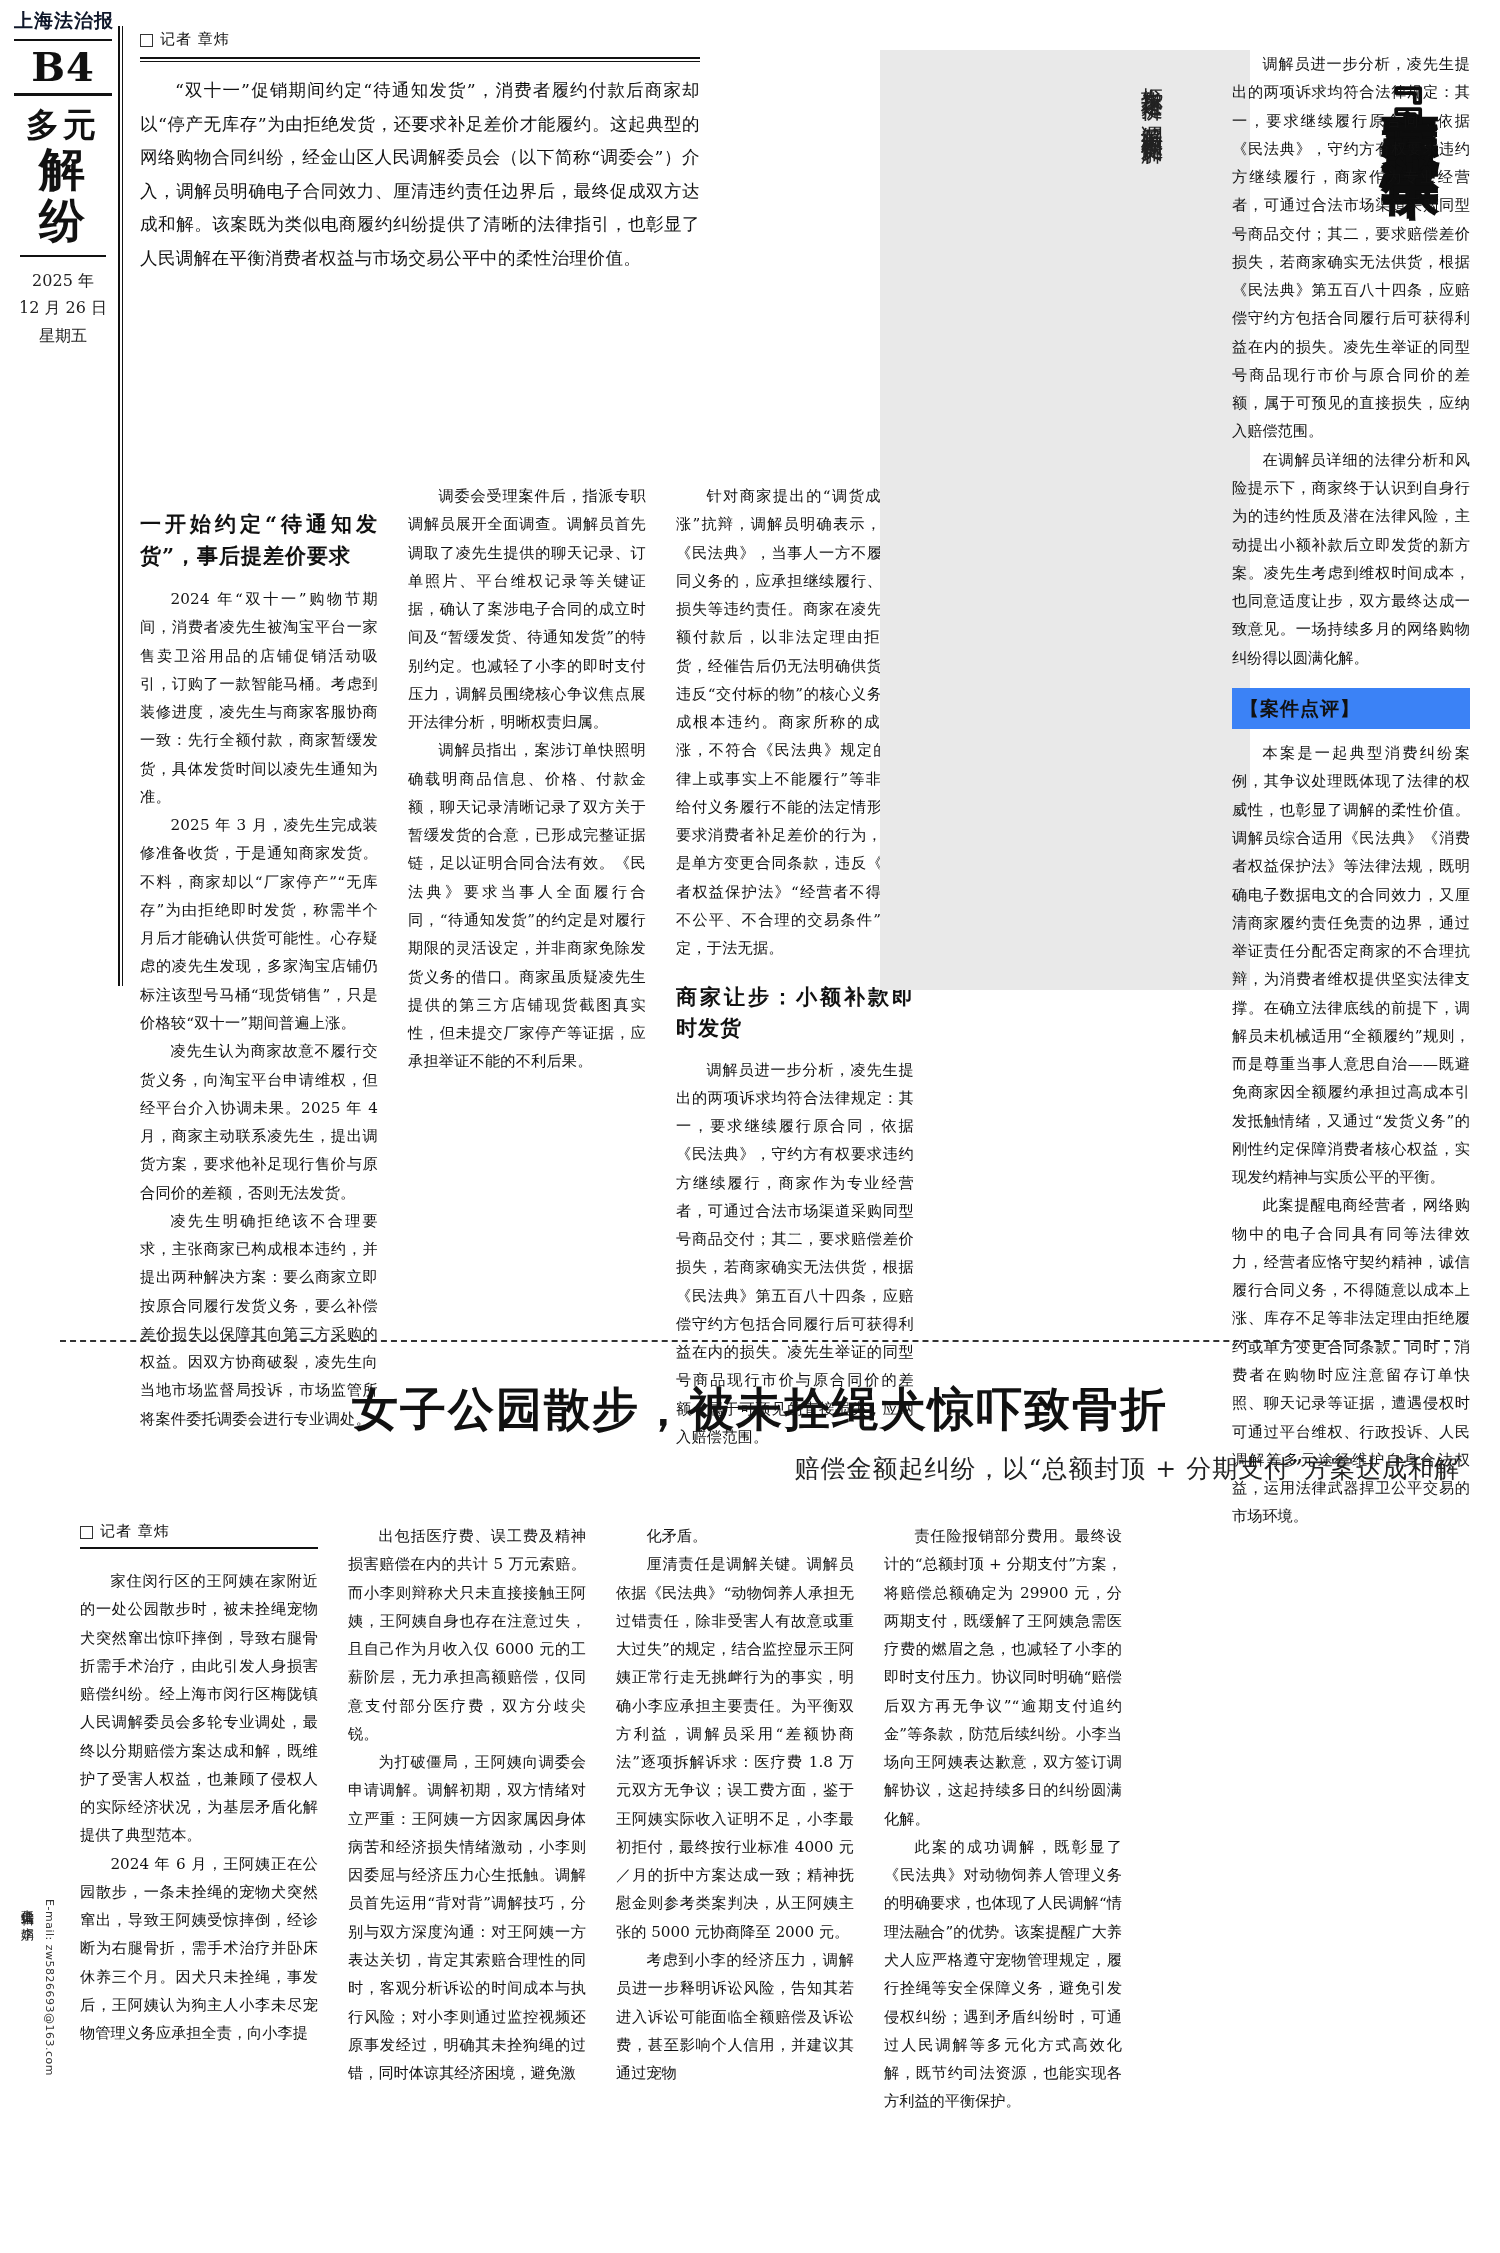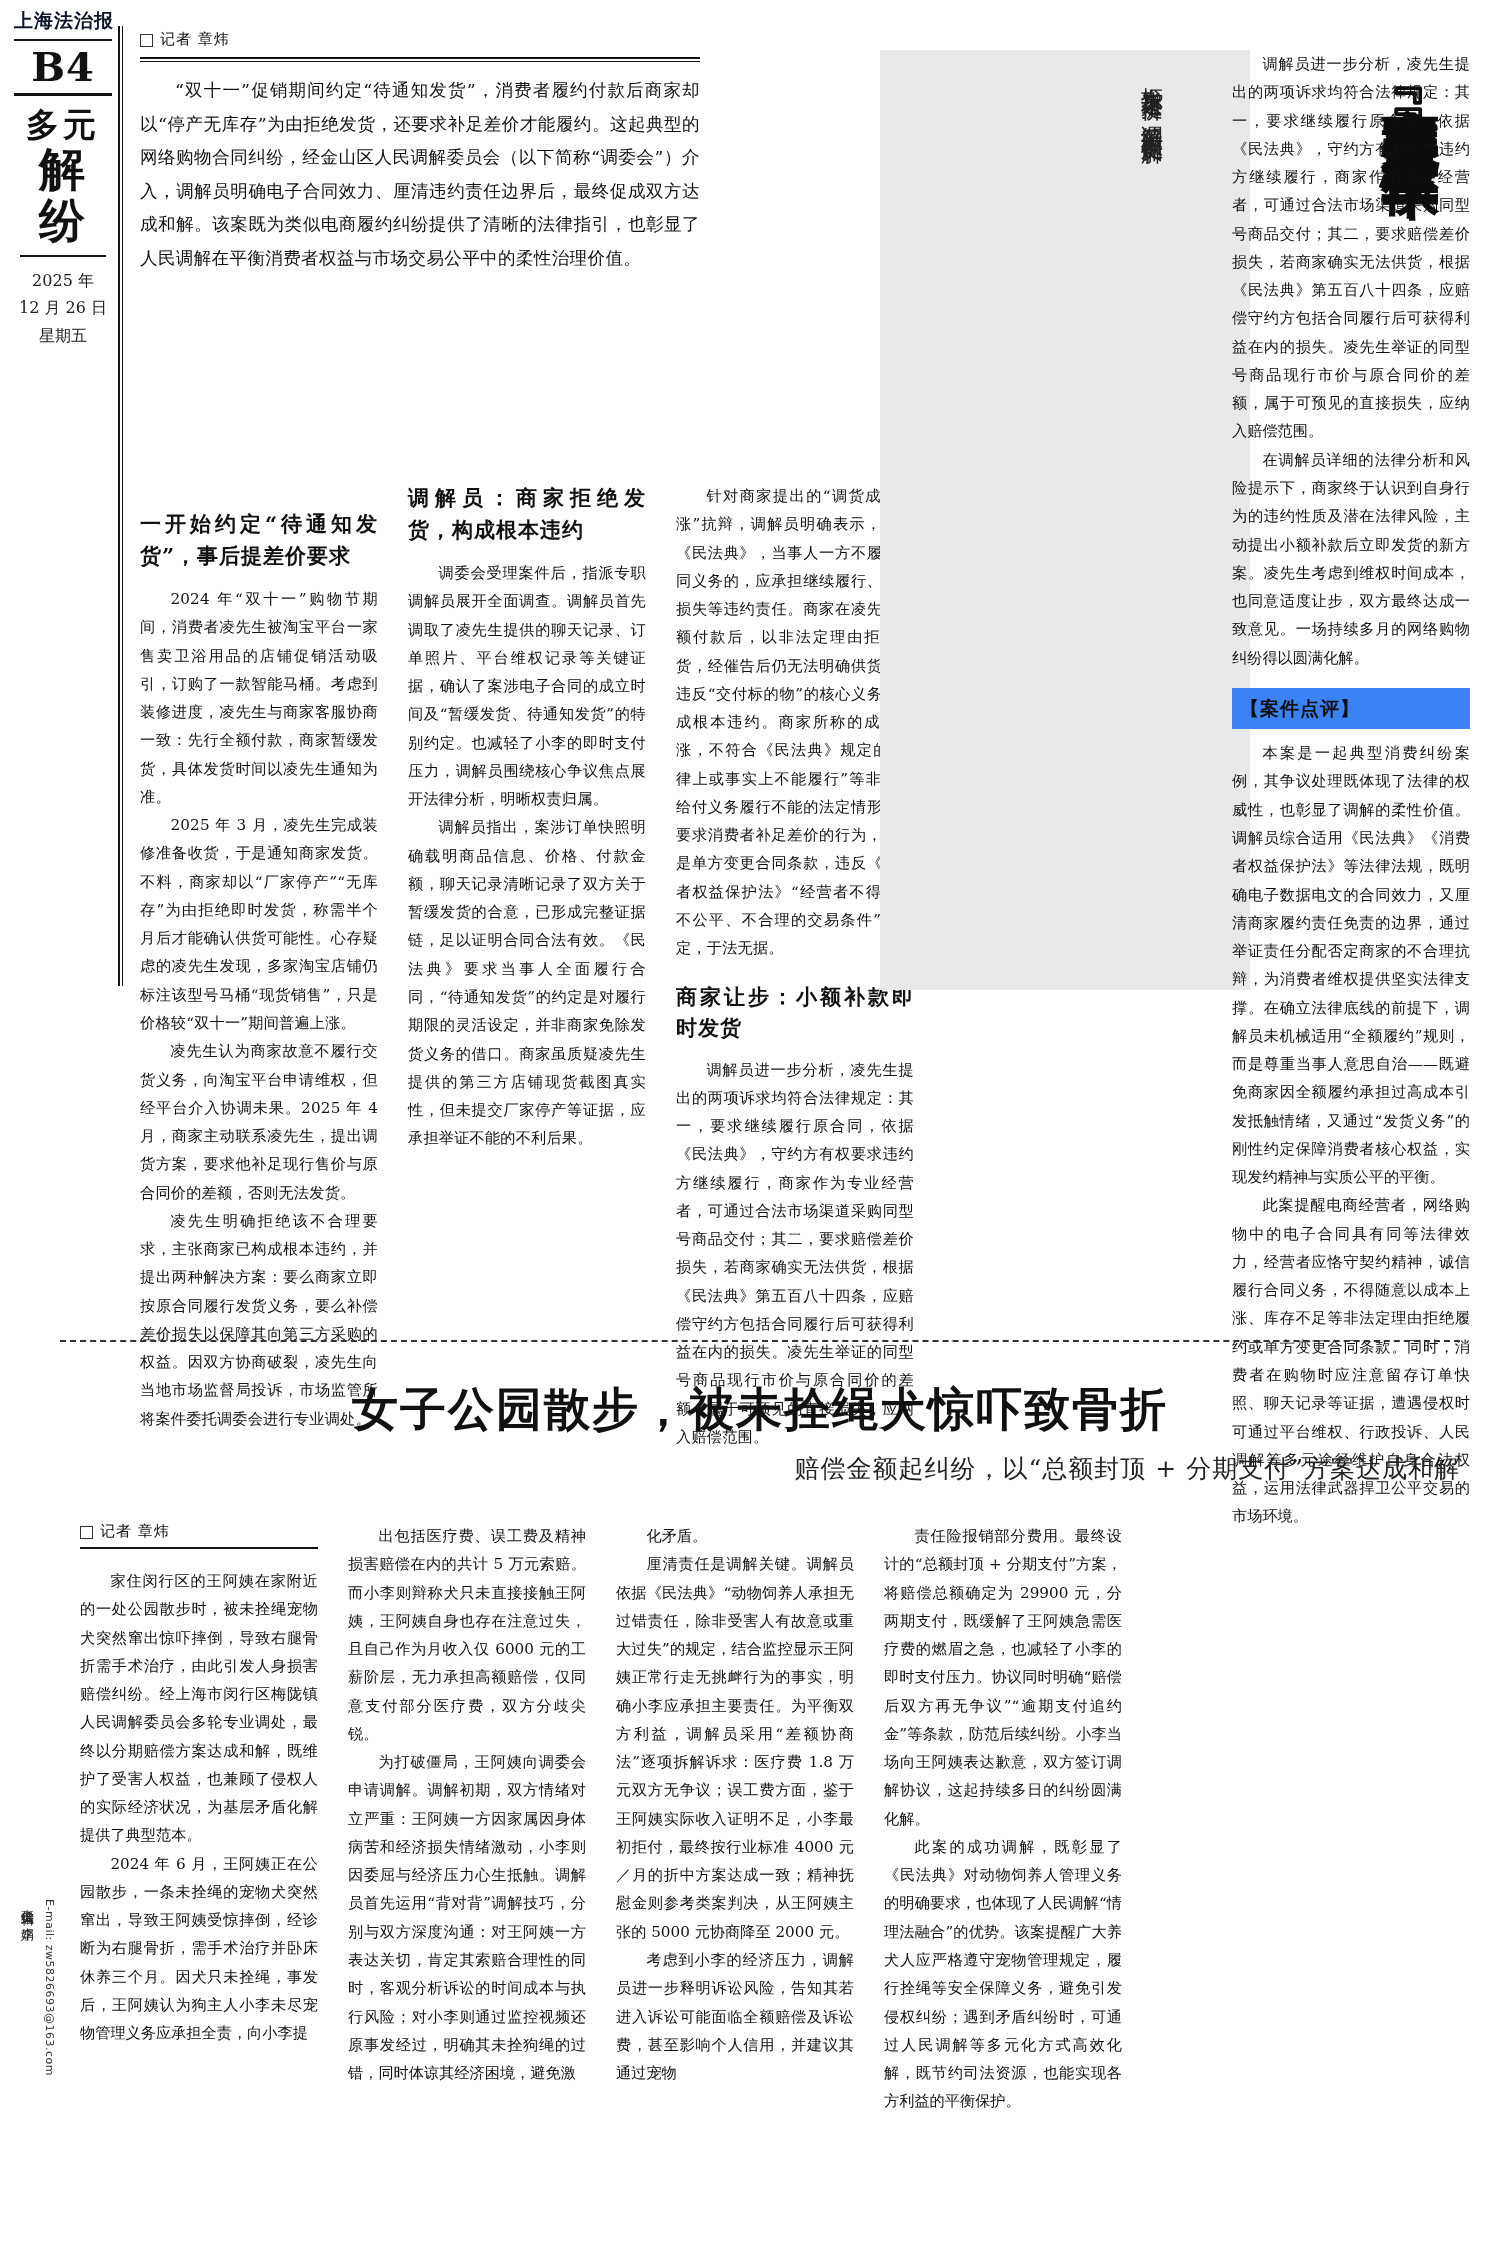--- a/index.html
+++ b/index.html
@@ -348,21 +348,20 @@
 
     <div class="tcol tcol1">
       <div class="sub-head">一开始约定“待通知发货”，事后提差价要求</div>
       <p>2024 年“双十一”购物节期间，消费者凌先生被淘宝平台一家售卖卫浴用品的店铺促销活动吸引，订购了一款智能马桶。考虑到装修进度，凌先生与商家客服协商一致：先行全额付款，商家暂缓发货，具体发货时间以凌先生通知为准。</p>
       <p>2025 年 3 月，凌先生完成装修准备收货，于是通知商家发货。不料，商家却以“厂家停产”“无库存”为由拒绝即时发货，称需半个月后才能确认供货可能性。心存疑虑的凌先生发现，多家淘宝店铺仍标注该型号马桶“现货销售”，只是价格较“双十一”期间普遍上涨。</p>
       <p>凌先生认为商家故意不履行交货义务，向淘宝平台申请维权，但经平台介入协调未果。2025 年 4 月，商家主动联系凌先生，提出调货方案，要求他补足现行售价与原合同价的差额，否则无法发货。</p>
       <p>凌先生明确拒绝该不合理要求，主张商家已构成根本违约，并提出两种解决方案：要么商家立即按原合同履行发货义务，要么补偿差价损失以保障其向第三方采购的权益。因双方协商破裂，凌先生向当地市场监督局投诉，市场监管所将案件委托调委会进行专业调处。</p>
     </div>
 
     <div class="tcol tcol2">
-      <div class="sub-head">调解员：商家拒绝发货，构成根本违约</div>
       <p>调委会受理案件后，指派专职调解员展开全面调查。调解员首先调取了凌先生提供的聊天记录、订单照片、平台维权记录等关键证据，确认了案涉电子合同的成立时间及“暂缓发货、待通知发货”的特别约定。也减轻了小李的即时支付压力，调解员围绕核心争议焦点展开法律分析，明晰权责归属。</p>
       <p>调解员指出，案涉订单快照明确载明商品信息、价格、付款金额，聊天记录清晰记录了双方关于暂缓发货的合意，已形成完整证据链，足以证明合同合法有效。《民法典》要求当事人全面履行合同，“待通知发货”的约定是对履行期限的灵活设定，并非商家免除发货义务的借口。商家虽质疑凌先生提供的第三方店铺现货截图真实性，但未提交厂家停产等证据，应承担举证不能的不利后果。</p>
     </div>
 
     <div class="tcol tcol3">
       <p>针对商家提出的“调货成本上涨”抗辩，调解员明确表示，根据《民法典》，当事人一方不履行合同义务的，应承担继续履行、赔偿损失等违约责任。商家在凌先生全额付款后，以非法定理由拒绝发货，经催告后仍无法明确供货，已违反“交付标的物”的核心义务，构成根本违约。商家所称的成本上涨，不符合《民法典》规定的“法律上或事实上不能履行”等非金钱给付义务履行不能的法定情形，其要求消费者补足差价的行为，实质是单方变更合同条款，违反《消费者权益保护法》“经营者不得设定不公平、不合理的交易条件”的规定，于法无据。</p>
       <div class="sub-head2">商家让步：小额补款即时发货</div>
       <p>调解员进一步分析，凌先生提出的两项诉求均符合法律规定：其一，要求继续履行原合同，依据《民法典》，守约方有权要求违约方继续履行，商家作为专业经营者，可通过合法市场渠道采购同型号商品交付；其二，要求赔偿差价损失，若商家确实无法供货，根据《民法典》第五百八十四条，应赔偿守约方包括合同履行后可获得利益在内的损失。凌先生举证的同型号商品现行市价与原合同价的差额，属于可预见的直接损失，应纳入赔偿范围。</p>
     </div>
 

